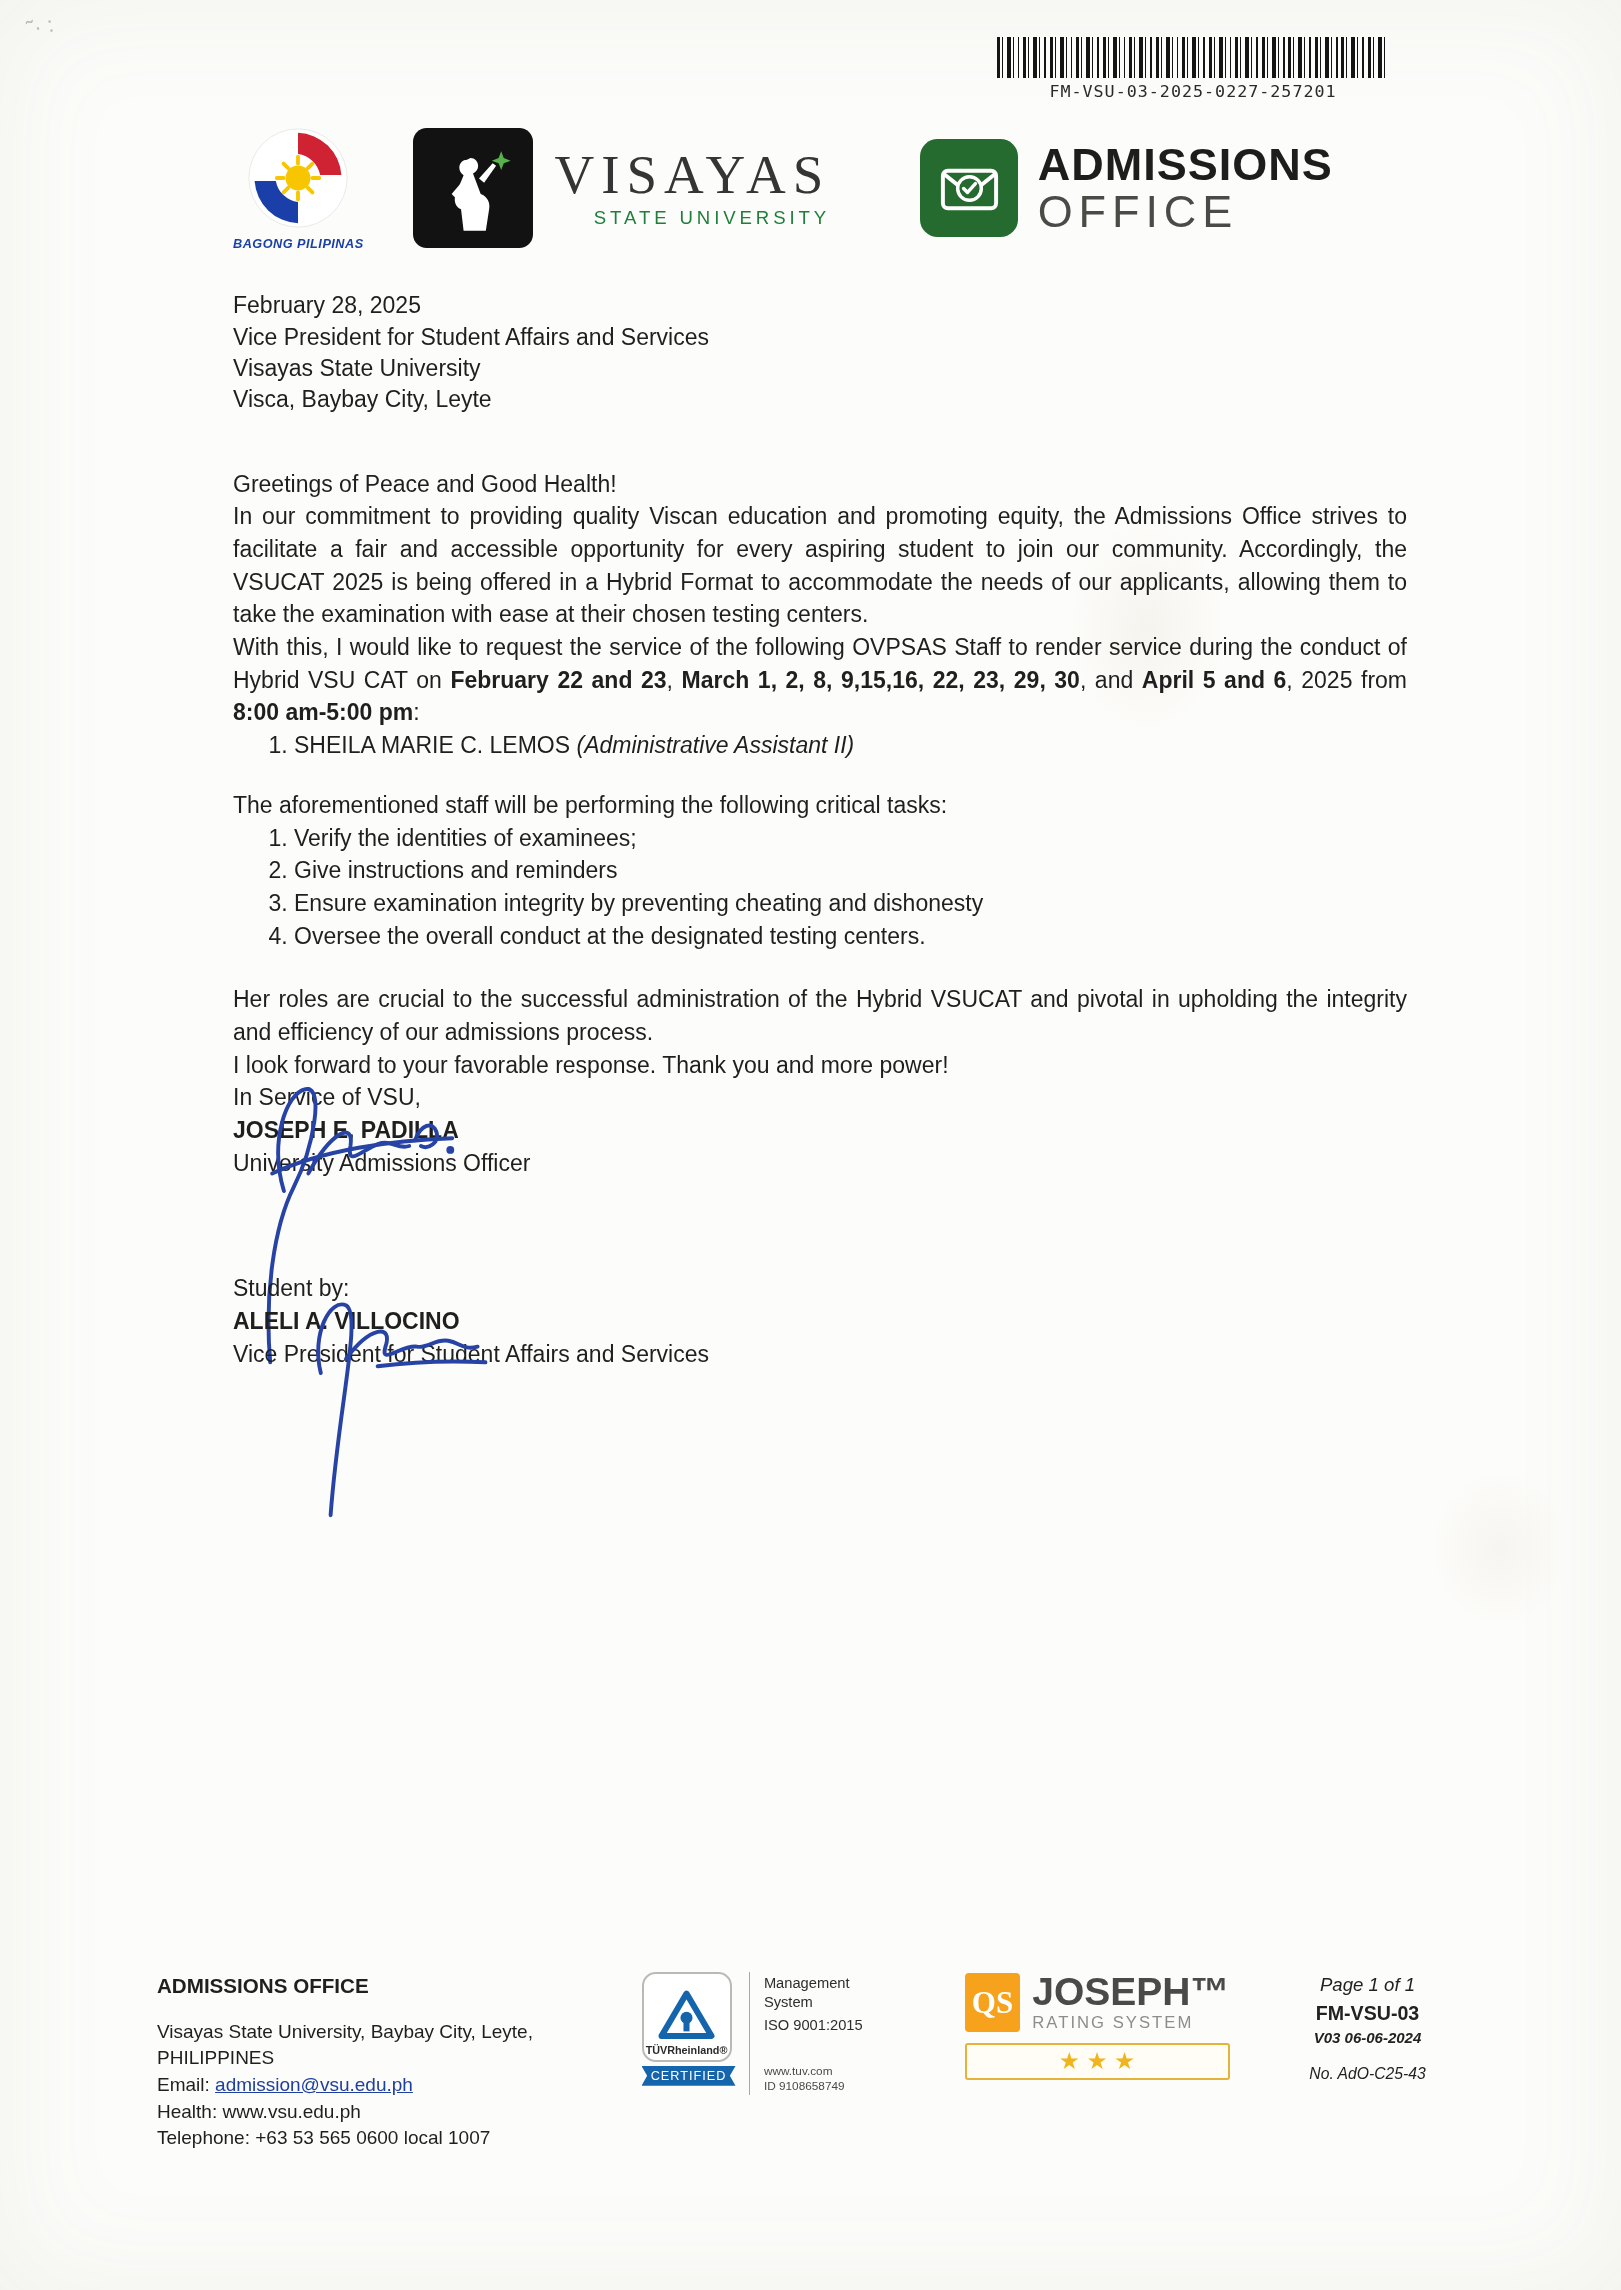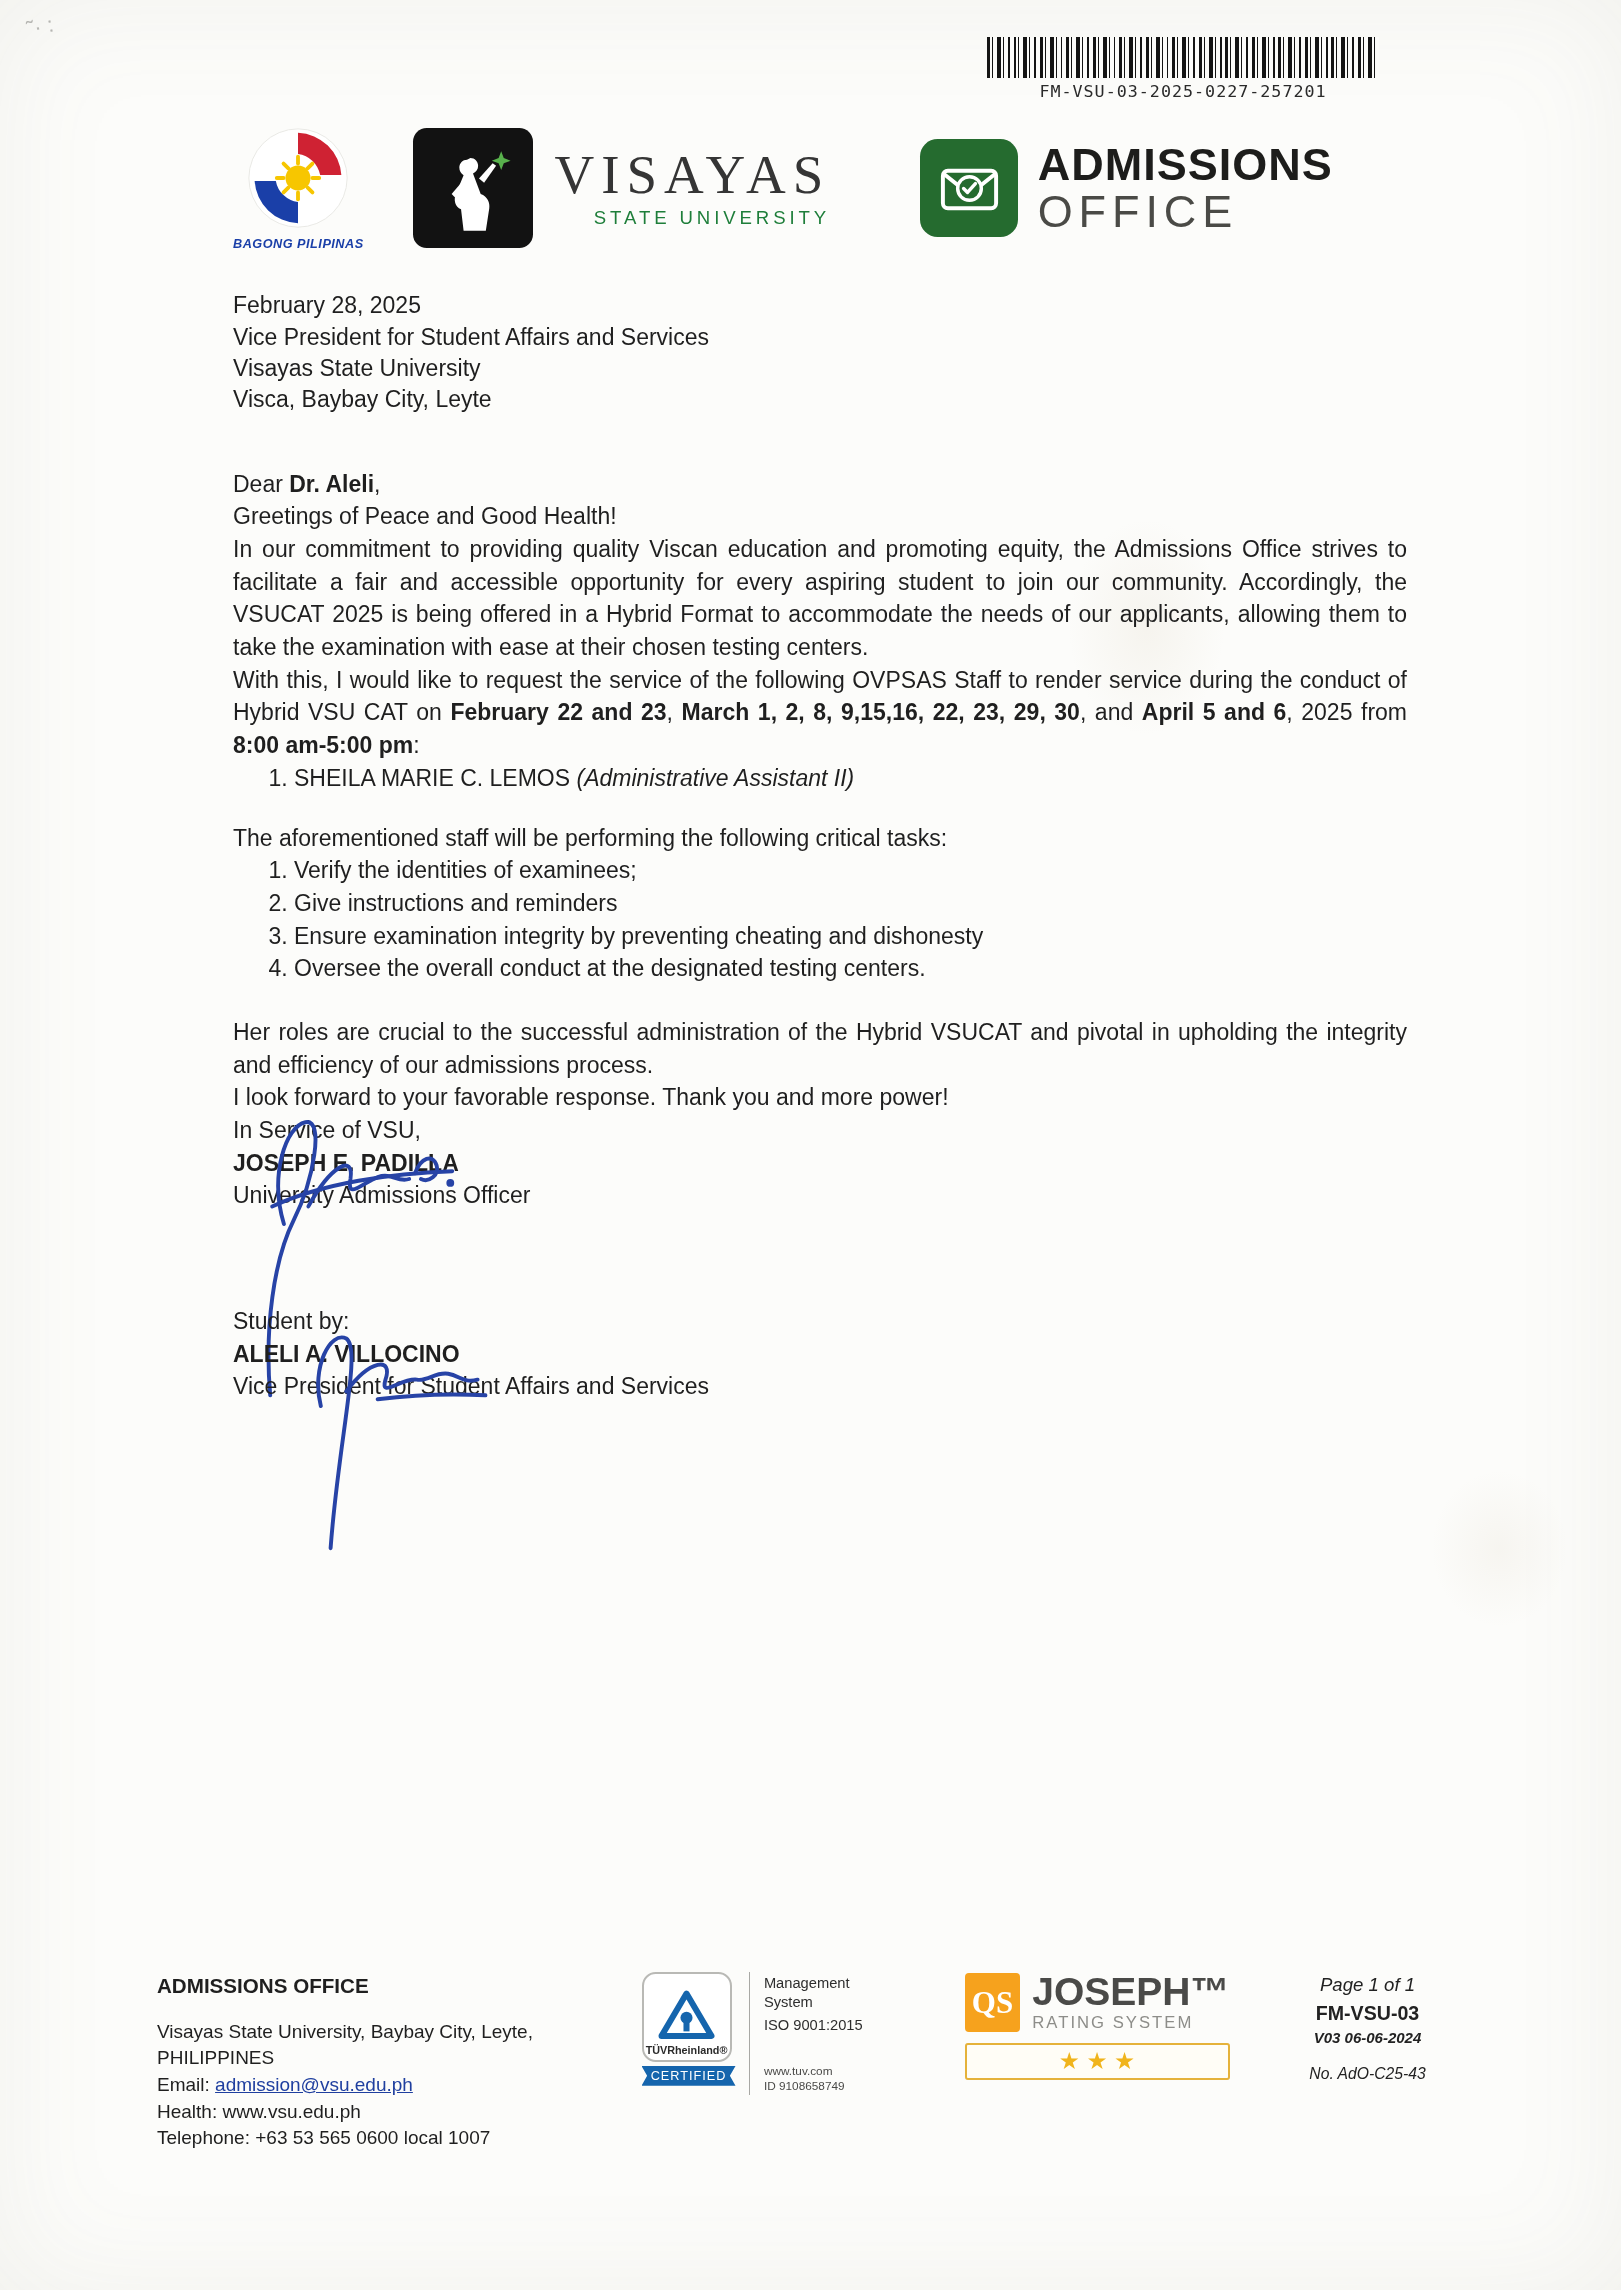--- a/index.html
+++ b/index.html
@@ -11,21 +11,21 @@
     color:#1f1f1f;
     overflow:hidden;
     box-shadow:inset 0 0 118px rgba(120,110,90,.08);
   }
   .stain{position:absolute;border-radius:50%;pointer-events:none;}
   .stain1{left:1068px;top:519px;width:157px;height:216px;background:radial-gradient(closest-side,rgba(190,170,130,.10),rgba(190,170,130,0));}
   .stain2{left:1431px;top:1470px;width:137px;height:157px;background:radial-gradient(closest-side,rgba(180,160,120,.08),rgba(180,160,120,0));}
   .pencil-mark{position:absolute;left:27.4px;top:13.7px;color:#9a9a96;font-size:21.6px;transform:rotate(-12deg);opacity:.7;}
 
   
-  .barcode-block{position:absolute;top:37px;right:242px;width:392px;text-align:center;}
+  .barcode-block{position:absolute;top:37px;right:232px;width:392px;text-align:center;}
   .barcode{
     height:41px;width:392px;
     background:repeating-linear-gradient(90deg,
       #151515 0 2.9px,#fcfcfa 2.9px 4.9px,
       #151515 4.9px 5.9px,#fcfcfa 5.9px 9.8px,
       #151515 9.8px 13.7px,#fcfcfa 13.7px 15.7px,
       #151515 15.7px 16.7px,#fcfcfa 16.7px 20.6px,
       #151515 20.6px 22.5px,#fcfcfa 22.5px 26.5px);
   }
   .barcode-text{font-family:"DejaVu Sans Mono", monospace;font-size:16.7px;color:#2a2a2a;margin-top:2.9px;letter-spacing:1px;}
@@ -163,21 +163,20 @@
 
   <div class="letter">
     <p class="date">February 28, 2025</p>
 
     <div class="recipient">
       <div>Vice President for Student Affairs and Services</div>
       <div>Visayas State University</div>
       <div>Visca, Baybay City, Leyte</div>
     </div>
 
-    <p class="salutation"><span>Dear </span><b>Dr. Aleli</b><span>,</span></p>
 
     <p class="greeting">Greetings of Peace and Good Health!</p>
 
     <p class="p1">In our commitment to providing quality Viscan education and promoting equity, the Admissions Office strives to facilitate a fair and accessible opportunity for every aspiring student to join our community. Accordingly, the VSUCAT 2025 is being offered in a Hybrid Format to accommodate the needs of our applicants, allowing them to take the examination with ease at their chosen testing centers.</p>
 
     <p class="p2"><span>With this, I would like to request the service of the following OVPSAS Staff to render service during the conduct of Hybrid VSU CAT on </span><b>February 22 and 23</b><span>, </span><b>March 1, 2, 8, 9,15,16, 22, 23, 29, 30</b><span>, and </span><b>April 5 and 6</b><span>, 2025 from </span><b>8:00 am-5:00 pm</b><span>:</span></p>
 
     <ol class="staff-list">
       <li><span>SHEILA MARIE C. LEMOS </span><span class="staff-role">(Administrative Assistant II)</span></li>
     </ol>

